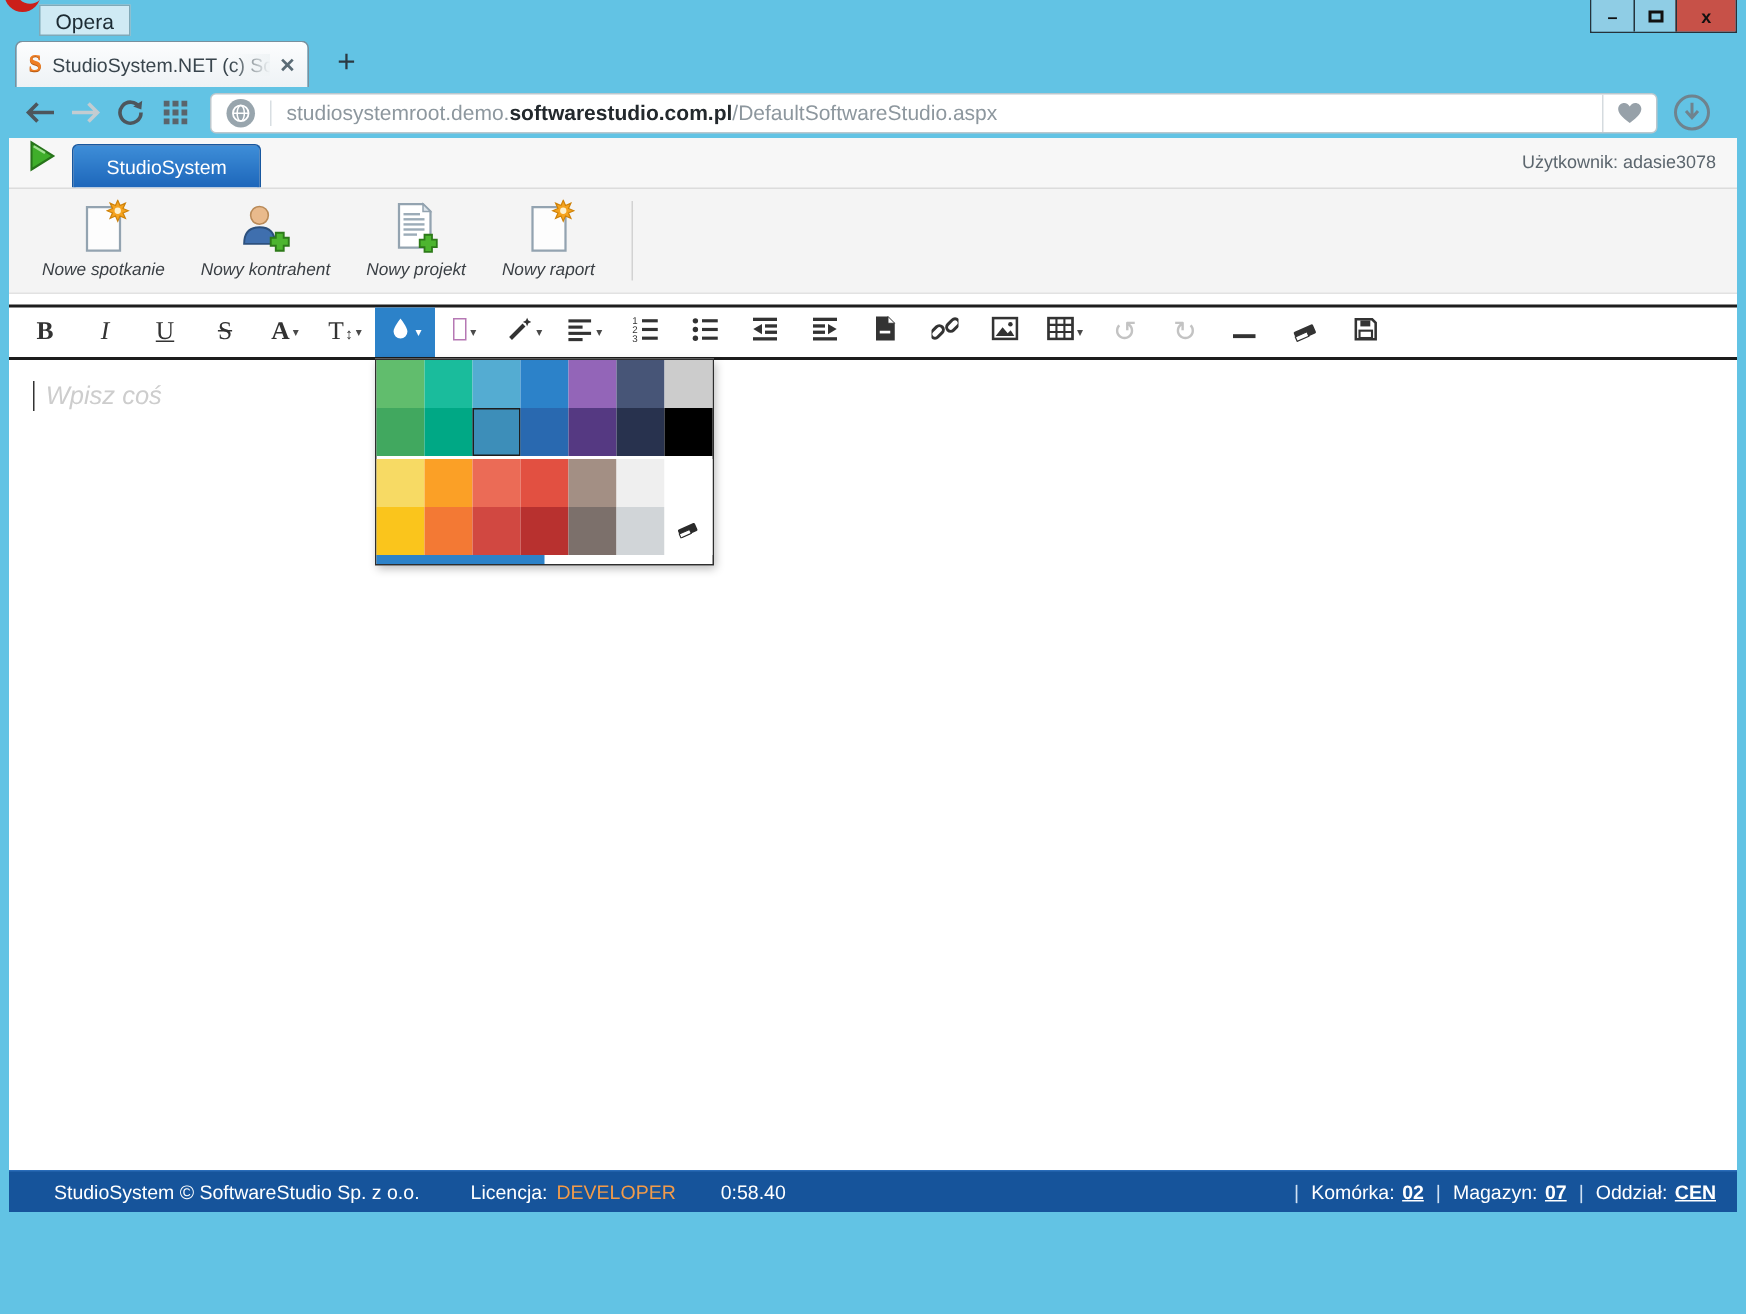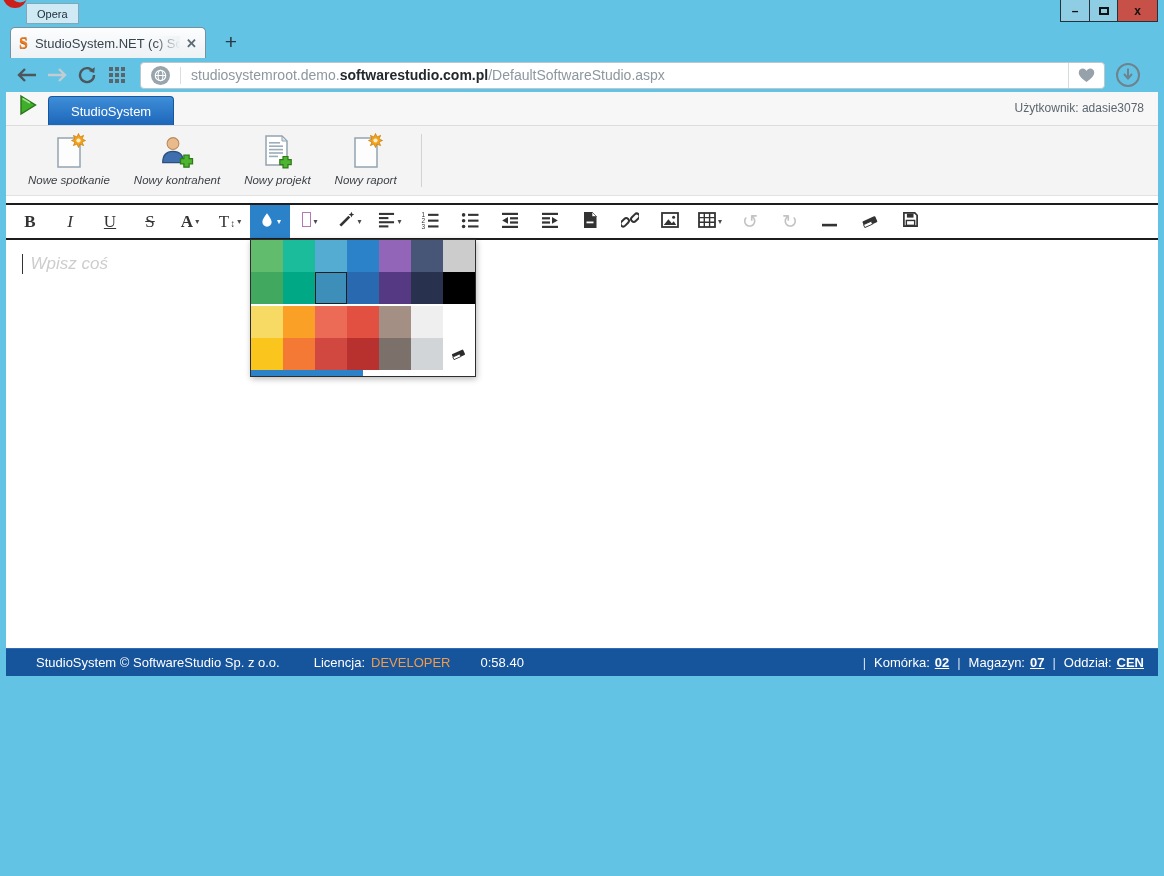--- a/index.html
+++ b/index.html
@@ -3,21 +3,21 @@
 <meta charset="utf-8">
 <style>
   * { margin:0; padding:0; box-sizing:border-box; cursor:default; }
   html,body { width:1164px; height:876px; font-family:"Liberation Sans", sans-serif; }
   .screen { position:relative; width:1164px; height:876px; background:#62c3e4; overflow:hidden; }
 
   
   .titlebar { position:absolute; left:0; top:0; width:100%; height:26px; }
   .opera-logo { position:absolute; left:2px; top:-7px; }
   .opera-menu-btn { position:absolute; left:26px; top:3px; height:21px; padding:0 10px;
-    background:#cfeaf4; border:1px solid #7fa9b8; font-size:11px; color:#1c2b33;
+    background:#cfeaf4; border:1px solid #7fa9b8; font-size:14px; color:#1c2b33;
     display:flex; align-items:center; }
   .win-controls { position:absolute; right:6px; top:0; display:flex; border:1px solid #26323a; border-top:none; }
   .win-btn { width:28px; height:21px; background:#8fcde5; border-left:1px solid #26323a;
     display:flex; align-items:center; justify-content:center; font-weight:bold; font-size:12px; color:#111; }
   .win-btn:first-child { border-left:none; }
   .win-btn.close { width:40px; background:#c75148; }
   .max-glyph { width:10px; height:8px; border:2px solid #111; display:inline-block; }
 
   .tabbar { position:absolute; left:0; top:26px; width:100%; height:32px; }
   .tab { position:absolute; left:10px; bottom:0; width:196px; height:31px;
@@ -39,21 +39,21 @@
   .addr-main { flex:1; display:flex; align-items:center; padding:0 10px; min-width:0; }
   .globe-badge { width:19px; height:19px; border-radius:50%; background:#98a5ad; display:flex;
     align-items:center; justify-content:center; flex:none; }
   .addr-divider { width:1px; height:17px; background:#d8dee2; margin:0 10px; flex:none; }
   .url { font-size:14px; white-space:nowrap; overflow:hidden; }
   .url .dim { color:#8d979e; } .url .strong { color:#23292d; font-weight:700; }
   .heart-btn { width:36px; height:100%; border-left:1px solid #d5dbdf; display:flex; align-items:center; justify-content:center; }
   .download-btn { margin-left:9px; width:28px; height:28px; display:flex; align-items:center; justify-content:center; }
 
   
-  .app { position:absolute; left:6px; top:92px; width:1152px; height:584px; background:#fff; overflow:hidden; }
+  .app { position:absolute; left:6px; top:92px; width:1152px; height:716px; background:#fff; overflow:hidden; }
 
   .appnav { position:relative; width:100%; height:34px; background:#f7f7f7; border-bottom:1px solid #dcdcdc;
     display:flex; align-items:flex-end; }
   .play-wrap { margin:0 10px 5px 12px; }
   .brand-btn { height:29px; padding:0 22px; margin-right:10px; border-radius:4px 4px 0 0;
     background:linear-gradient(#3e8ed8,#1d66ba); border:1px solid #17579f; border-bottom:none;
     color:#fff; font-size:13px; display:flex; align-items:center; }
   .nav-tabs { display:flex; align-items:flex-end; height:100%; }
   .nav-tab { padding:9px 18px 8px 18px; font-size:11.5px; letter-spacing:.4px; color:#47515a; }
   .nav-tab.active { background:#fff; border:1px solid #c9c9c9; border-bottom:none; padding:9px 14px 9px 14px; }

